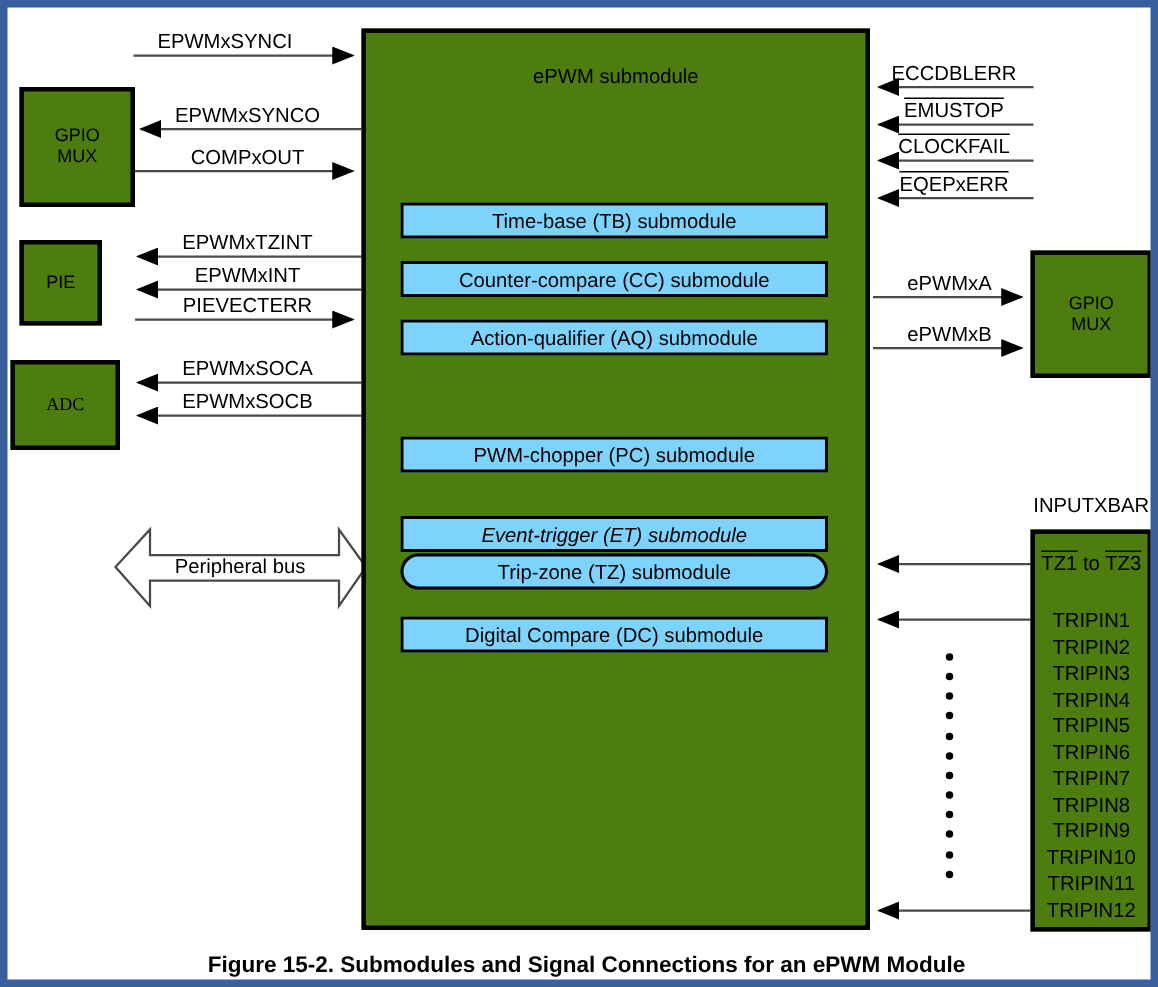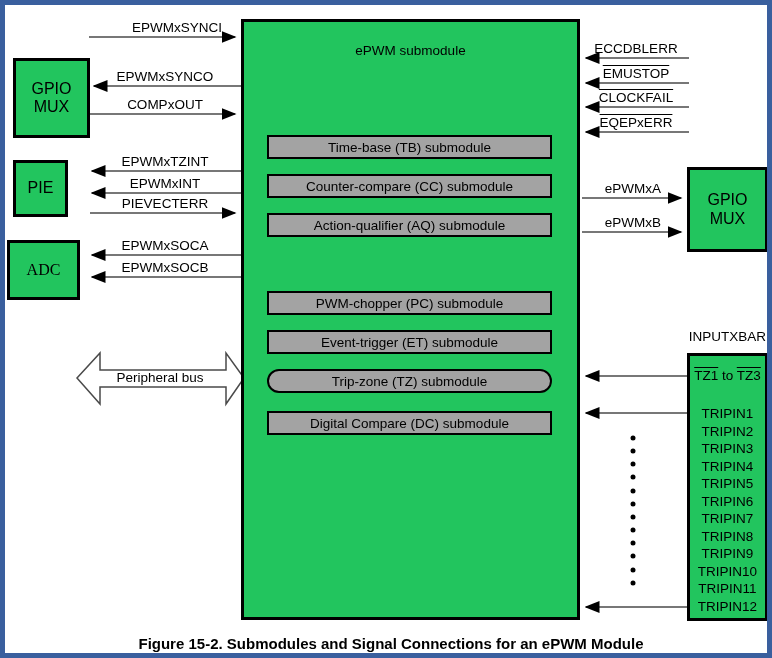--- a/index.html
+++ b/index.html
@@ -9,28 +9,28 @@
     box-sizing:border-box;
     border:5px solid #3A5F9E;
     background:#fff;
     font-family:"Liberation Sans","DejaVu Sans",sans-serif;
     color:#000;
     overflow:hidden;
   }
   .wires{position:absolute;left:0;top:0;width:772px;height:658px;}
   .box{
     position:absolute;box-sizing:border-box;
-    border:3px solid #000;background:#22c55e;
+    border:3px solid #000;background:#4d7c0f;
     display:flex;align-items:center;justify-content:center;
-    text-align:center;font-size:16px;line-height:1.15;
+    text-align:center;font-size:12px;line-height:1.15;
     white-space:pre-line;
   }
   .sub{
     position:absolute;box-sizing:border-box;left:262px;width:285px;height:24px;
-    border:2px solid #000;background:#a3a3a3;
+    border:2px solid #000;background:#7dd3fc;
     display:flex;align-items:center;justify-content:center;
     font-size:13.5px;
   }
   .lbl{
     position:absolute;font-size:13.5px;text-align:center;
     white-space:nowrap;line-height:1.05;
   }
   .ov{text-decoration:overline;}
   .tripins{
     position:absolute;left:682px;top:400px;width:81px;
@@ -100,36 +100,36 @@
     </div>
   <div class="sub" style="top:169px;">
       <span>Counter-compare (CC) submodule</span>
     </div>
   <div class="sub" style="top:208px;">
       <span>Action-qualifier (AQ) submodule</span>
     </div>
   <div class="sub" style="top:286px;">
       <span>PWM-chopper (PC) submodule</span>
     </div>
-  <div class="sub" style="top:325px;">
+  <div class="sub" style="top:339px;font-style:italic;">
       <span>Event-trigger (ET) submodule</span>
     </div>
   <div class="sub" style="top:364px;border-radius:12px;">
       <span>Trip-zone (TZ) submodule</span>
     </div>
   <div class="sub" style="top:406px;">
       <span>Digital Compare (DC) submodule</span>
     </div>
 
   <div class="box" style="left:8px;top:53px;width:77px;height:80px;">GPIO
 MUX</div>
   <div class="box" style="left:8px;top:155px;width:55px;height:57px;">PIE</div>
   <div class="box" style="left:2px;top:235px;width:73px;height:60px;font-family:Liberation Serif, serif;">ADC</div>
 
-  <div class="lbl" style="left:92px;top:16px;width:160px;">EPWMxSYNCI</div>
+  <div class="lbl" style="left:65px;top:16px;width:160px;">EPWMxSYNCI</div>
   <div class="lbl" style="left:80px;top:65px;width:160px;">EPWMxSYNCO</div>
   <div class="lbl" style="left:80px;top:93px;width:160px;">COMPxOUT</div>
   <div class="lbl" style="left:80px;top:150px;width:160px;">EPWMxTZINT</div>
   <div class="lbl" style="left:80px;top:172px;width:160px;">EPWMxINT</div>
   <div class="lbl" style="left:80px;top:192px;width:160px;">PIEVECTERR</div>
   <div class="lbl" style="left:80px;top:234px;width:160px;">EPWMxSOCA</div>
   <div class="lbl" style="left:80px;top:256px;width:160px;">EPWMxSOCB</div>
 
   <div class="lbl" style="left:90px;top:366px;width:130px;">Peripheral bus</div>
 

